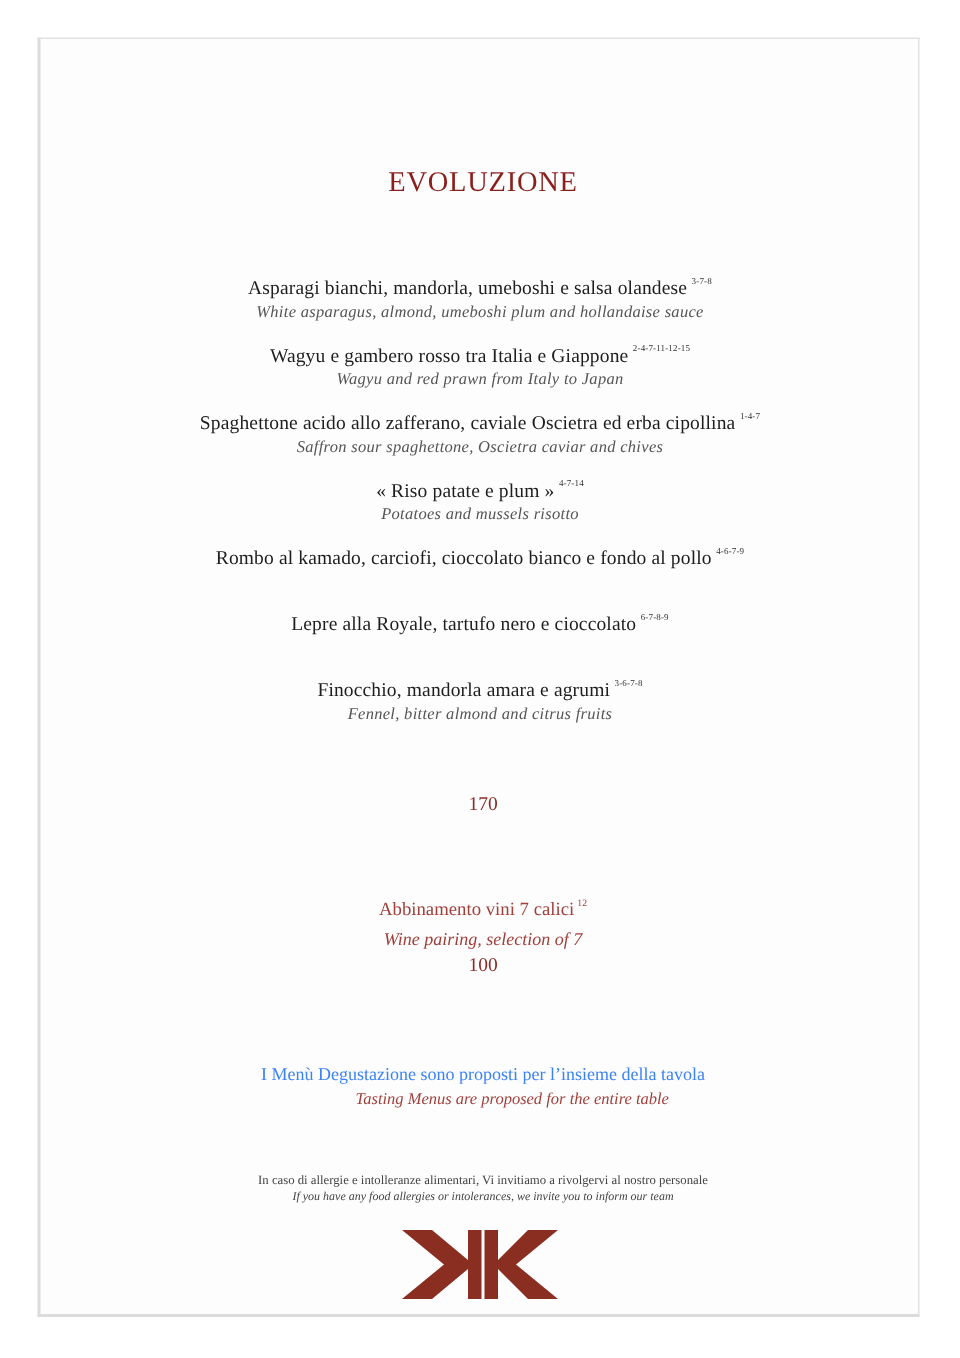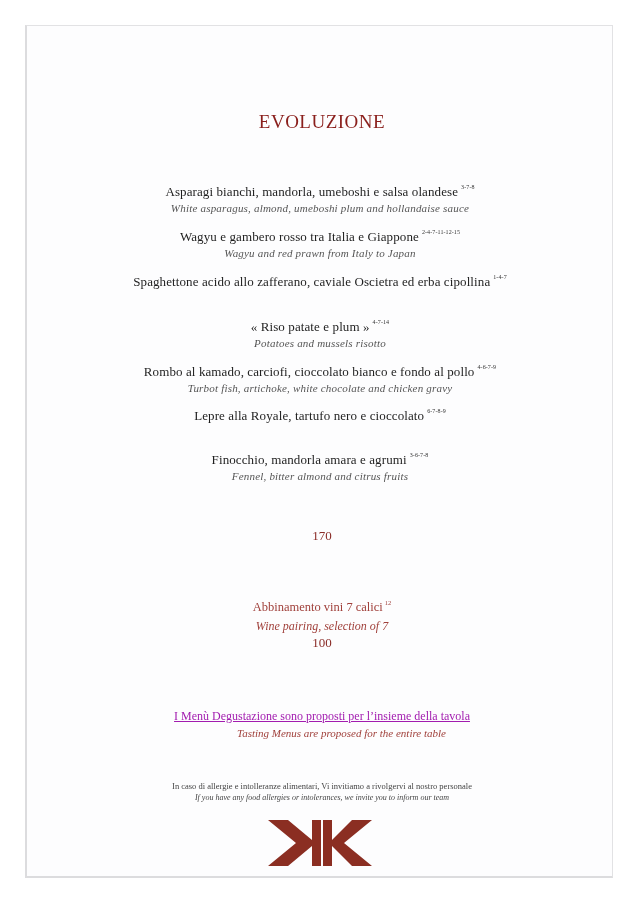--- a/index.html
+++ b/index.html
@@ -12,21 +12,21 @@
     .abs { position: absolute; left: 4px; right: 0; text-align: center; white-space: nowrap; }
     .title { top: 111px; font-family: "Liberation Serif", serif; font-size: 19px; letter-spacing: 0.5px; color: #8a1f1c; }
     .dish-it { font-family: "Liberation Serif", serif; font-size: 13px; color: #1e1e1e; letter-spacing: 0.1px; }
     .dish-it sup { font-size: 6px; vertical-align: 7px; margin-left: 3px; color: #333; }
     .dish-en { font-family: "Liberation Serif", serif; font-style: italic; font-size: 11px; color: #555; letter-spacing: 0.2px; margin-top: 2px; }
     .dish { position: absolute; left: 0; right: 0; text-align: center; white-space: nowrap; }
     .price { font-family: "Liberation Serif", serif; font-size: 13px; color: #8a2c27; }
     .pairing-it { font-family: "Liberation Serif", serif; font-size: 12.5px; color: #a0403b; }
     .pairing-it sup { font-size: 6.5px; vertical-align: 6px; margin-left: 2px; }
     .pairing-en { font-family: "Liberation Serif", serif; font-style: italic; font-size: 12px; color: #a0403b; }
-    .note-it { font-family: "Liberation Serif", serif; font-size: 12px; color: #a21caf; text-decoration: underline; }
+    .note-it { font-family: "Liberation Serif", serif; font-size: 12px; color: #3b82f6; }
     .note-en { font-family: "Liberation Serif", serif; font-style: italic; font-size: 11px; color: #a0403b; padding-left: 39px; }
     .allergy-it { font-family: "Liberation Serif", serif; font-size: 8.5px; color: #444; }
     .allergy-en { font-family: "Liberation Serif", serif; font-style: italic; font-size: 8px; color: #444; }
     .logo { position: absolute; left: 268px; top: 820px; width: 104px; height: 46px; }
   </style>
 </head>
 <body>
 
 <div class="sheet"></div>
 
@@ -37,30 +37,30 @@
   <div class="dish-en">White asparagus, almond, umeboshi plum and hollandaise sauce</div>
 </div>
 
 <div class="dish" style="top:229px">
   <div class="dish-it"><span>Wagyu e gambero rosso tra Italia e Giappone</span><sup>2-4-7-11-12-15</sup></div>
   <div class="dish-en">Wagyu and red prawn from Italy to Japan</div>
 </div>
 
 <div class="dish" style="top:274px">
   <div class="dish-it"><span>Spaghettone acido allo zafferano, caviale Oscietra ed erba cipollina</span><sup>1-4-7</sup></div>
+  <div class="dish-en">Saffron sour spaghettone, Oscietra caviar and chives</div>
 </div>
 
 <div class="dish" style="top:319px">
   <div class="dish-it"><span>« Riso patate e plum »</span><sup>4-7-14</sup></div>
   <div class="dish-en">Potatoes and mussels risotto</div>
 </div>
 
 <div class="dish" style="top:364px">
   <div class="dish-it"><span>Rombo al kamado, carciofi, cioccolato bianco e fondo al pollo</span><sup>4-6-7-9</sup></div>
-  <div class="dish-en">Turbot fish, artichoke, white chocolate and chicken gravy</div>
 </div>
 
 <div class="dish" style="top:408px">
   <div class="dish-it"><span>Lepre alla Royale, tartufo nero e cioccolato</span><sup>6-7-8-9</sup></div>
 </div>
 
 <div class="dish" style="top:452px">
   <div class="dish-it"><span>Finocchio, mandorla amara e agrumi</span><sup>3-6-7-8</sup></div>
   <div class="dish-en">Fennel, bitter almond and citrus fruits</div>
 </div>

